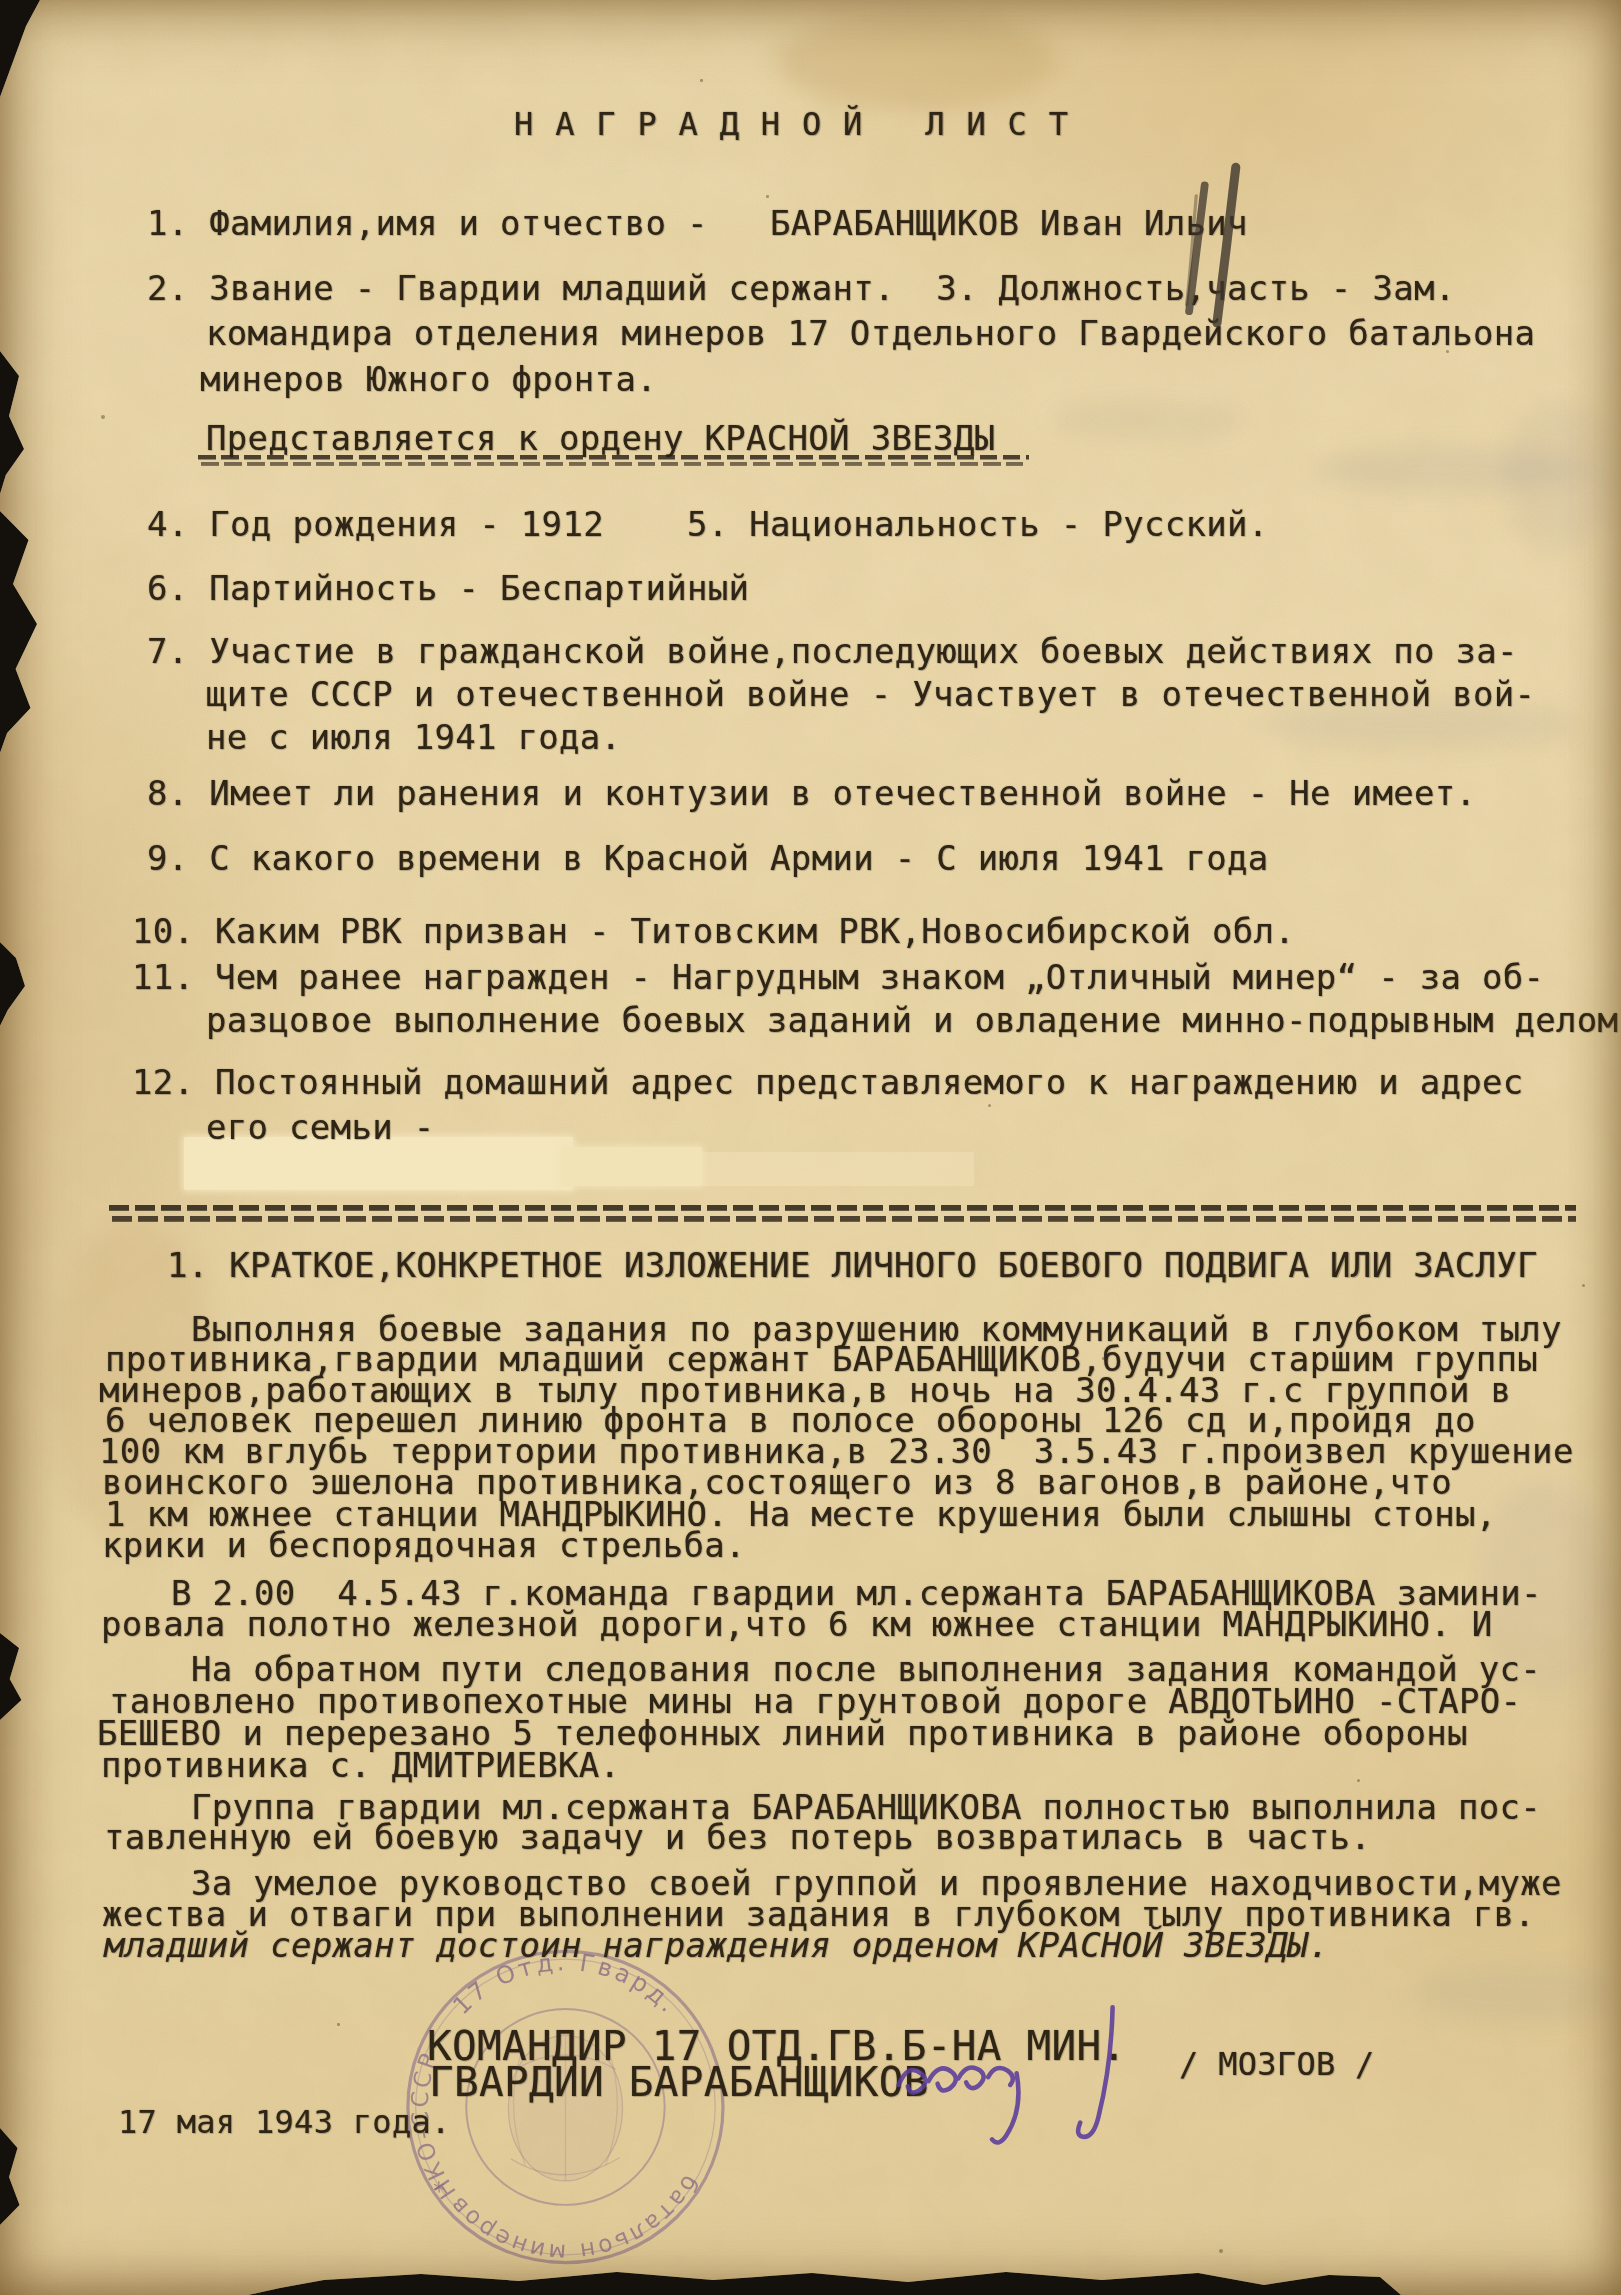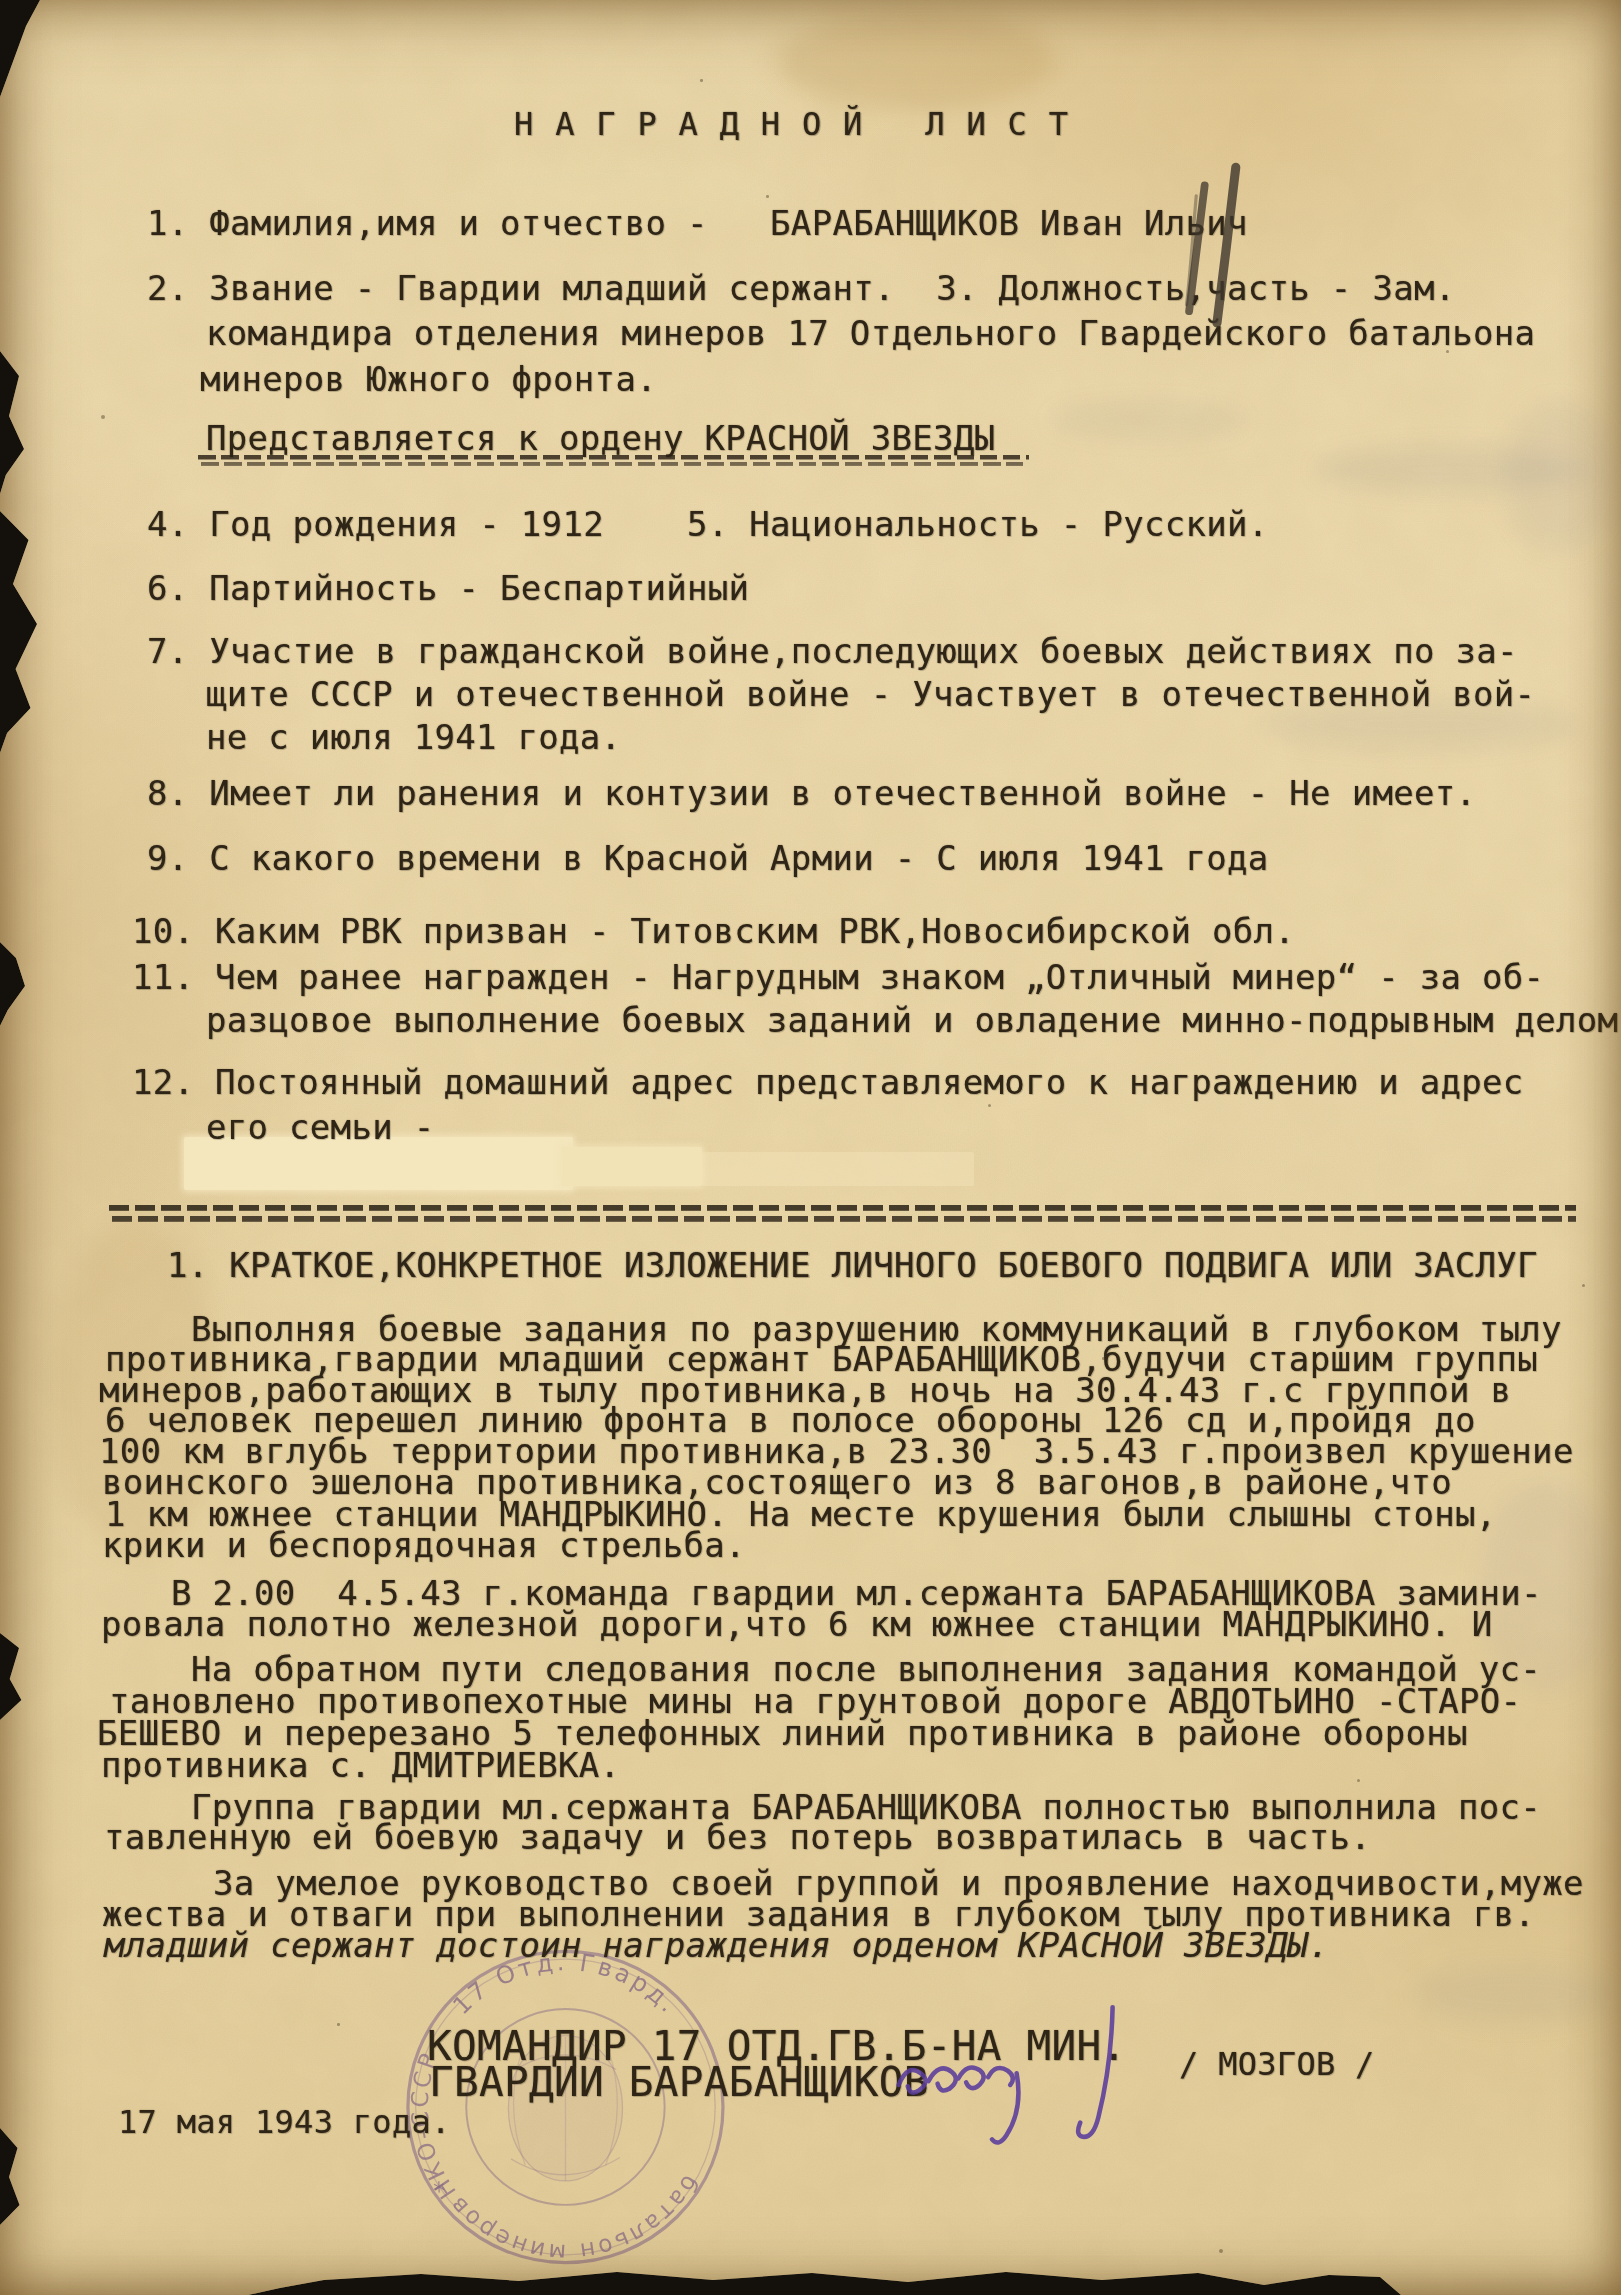--- a/index.html
+++ b/index.html
@@ -176,21 +176,21 @@
   <div class="line p" style="left:105px;top:1497px;">1 км южнее станции МАНДРЫКИНО. На месте крушения были слышны стоны,</div>
   <div class="line p" style="left:102px;top:1528px;">крики и беспорядочная стрельба.</div>
   <div class="line p" style="left:171px;top:1576px;">В 2.00  4.5.43 г.команда гвардии мл.сержанта БАРАБАНЩИКОВА замини-</div>
   <div class="line p" style="left:101px;top:1607px;">ровала полотно железной дороги,что 6 км южнее станции МАНДРЫКИНО. И</div>
   <div class="line p" style="left:191px;top:1652px;">На обратном пути следования после выполнения задания командой ус-</div>
   <div class="line p" style="left:109px;top:1684px;">тановлено противопехотные мины на грунтовой дороге АВДОТЬИНО -СТАРО-</div>
   <div class="line p" style="left:97px;top:1716px;">БЕШЕВО и перерезано 5 телефонных линий противника в районе обороны</div>
   <div class="line p" style="left:101px;top:1748px;">противника с. ДМИТРИЕВКА.</div>
   <div class="line p" style="left:191px;top:1790px;">Группа гвардии мл.сержанта БАРАБАНЩИКОВА полностью выполнила пос-</div>
   <div class="line p" style="left:104px;top:1820px;">тавленную ей боевую задачу и без потерь возвратилась в часть.</div>
-  <div class="line p" style="left:191px;top:1866px;margin-left:22px;">За умелое руководство своей группой и проявление находчивости,муже</div>
+  <div class="line p" style="left:191px;top:1866px;">За умелое руководство своей группой и проявление находчивости,муже</div>
   <div class="line p" style="left:102px;top:1897px;">жества и отваги при выполнении задания в глубоком тылу противника гв.</div>
   <div class="line p" style="left:104px;top:1928px;font-style:italic;">младший сержант достоин награждения орденом КРАСНОЙ ЗВЕЗДЫ.</div>
 
   <div class="line sig" style="left:427px;top:2026px;">КОМАНДИР 17 ОТД.ГВ.Б-НА МИН.</div>
   <div class="line sig" style="left:429px;top:2062px;">ГВАРДИИ БАРАБАНЩИКОВ</div>
   <div class="line small" style="left:1179px;top:2048px;">/ МОЗГОВ /</div>
   <div class="line small" style="left:118px;top:2106px;">17 мая 1943 года.</div>
 
   <svg class="layer" width="1621" height="2295" viewBox="0 0 2500 3540">
     <g stroke="#3f372c" fill="none" stroke-linecap="round">

